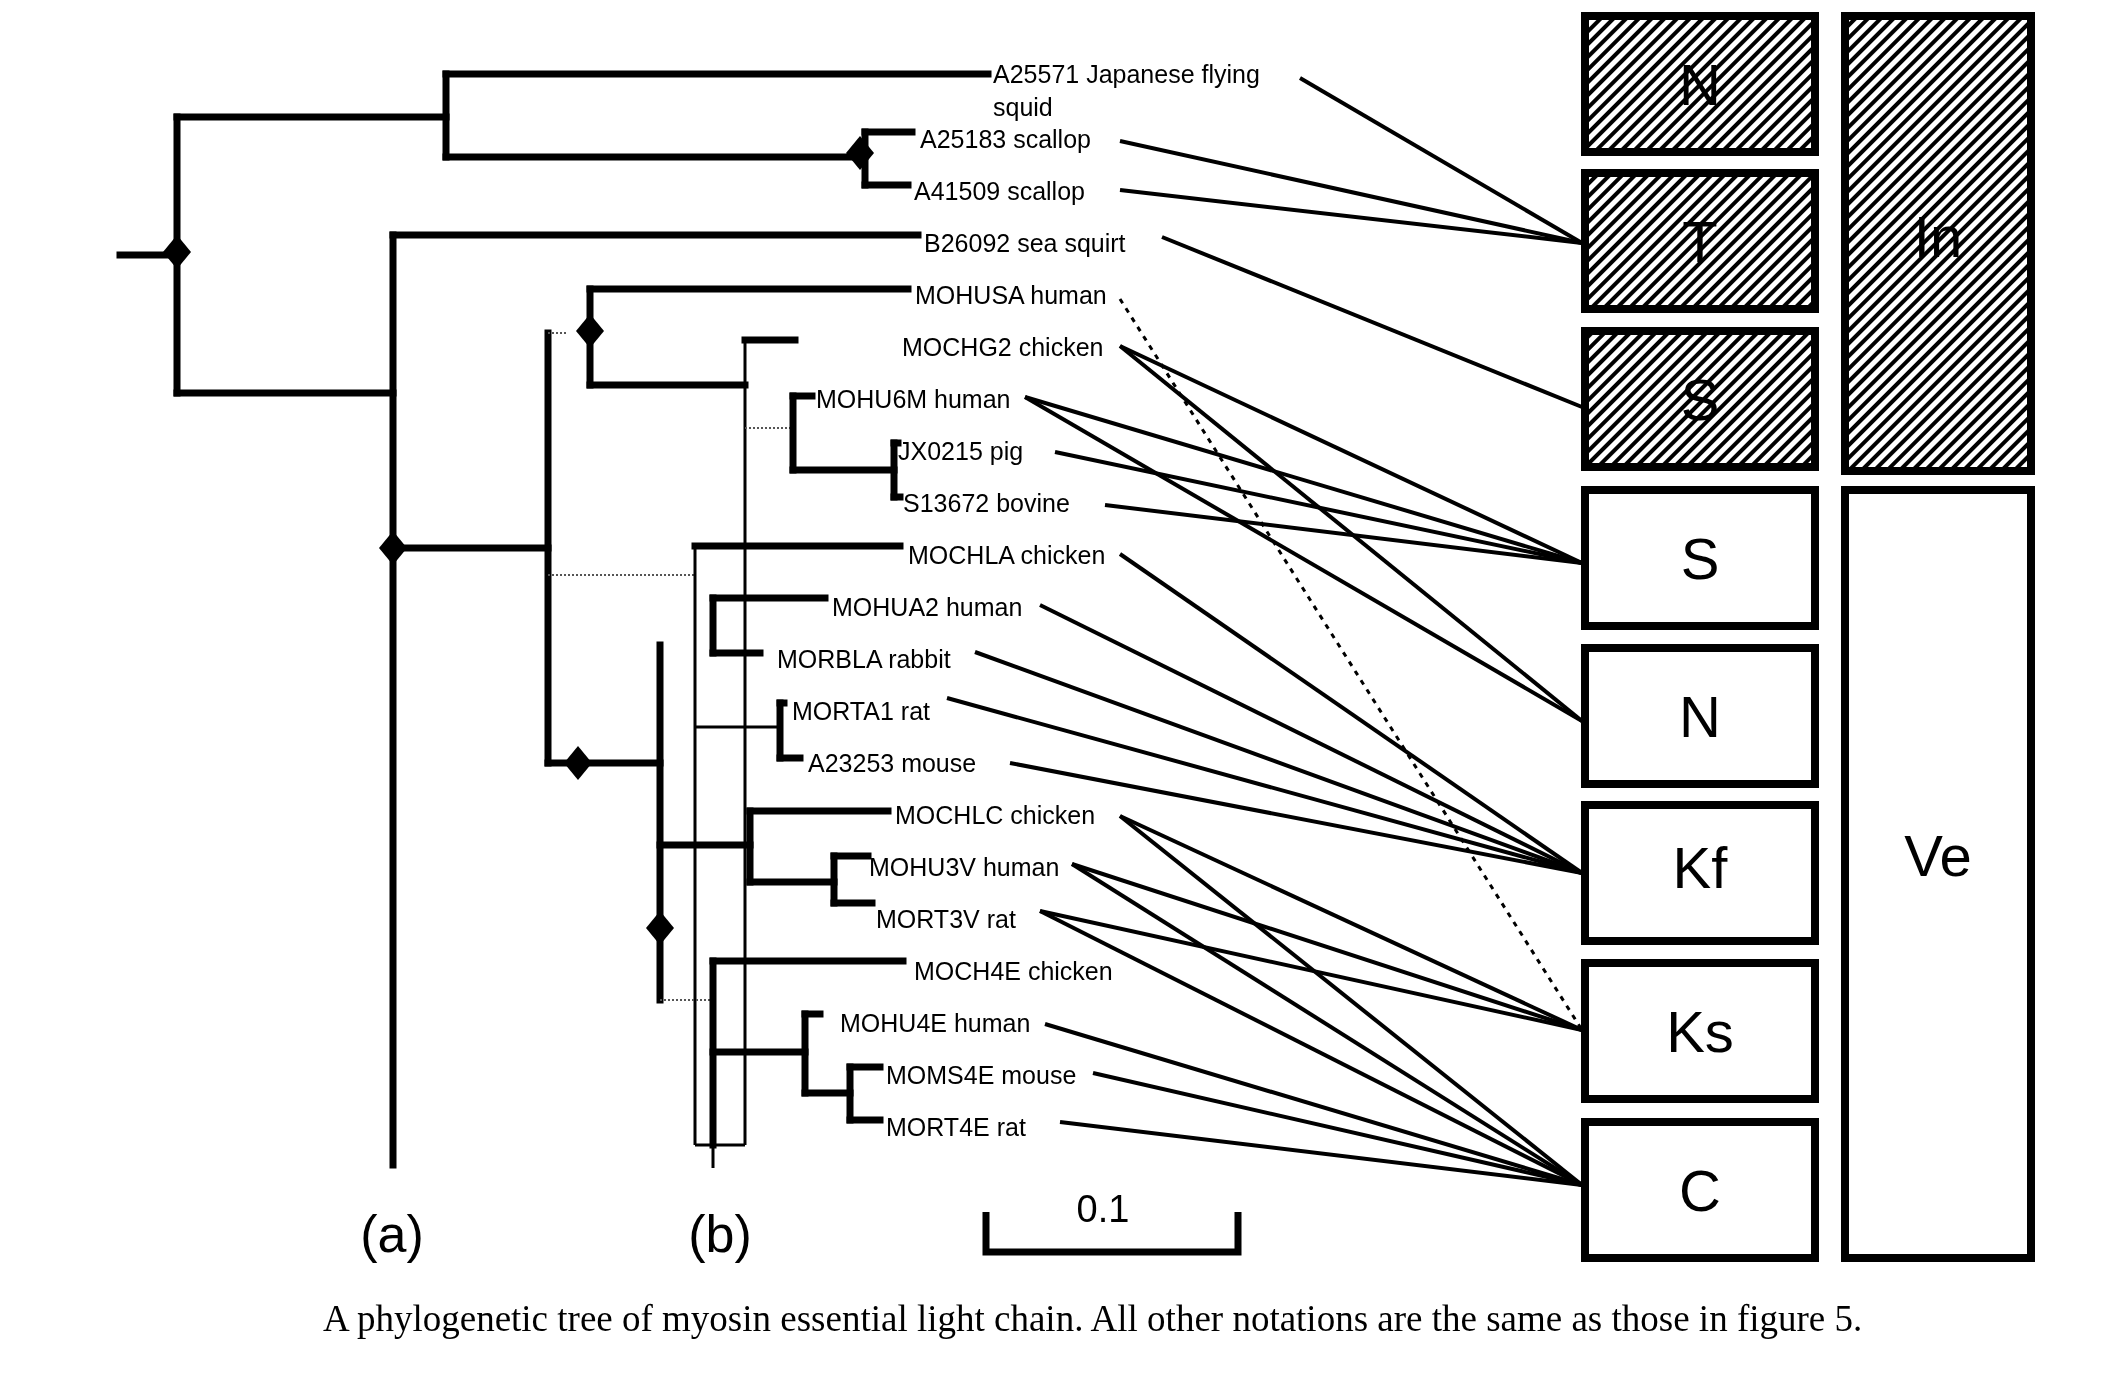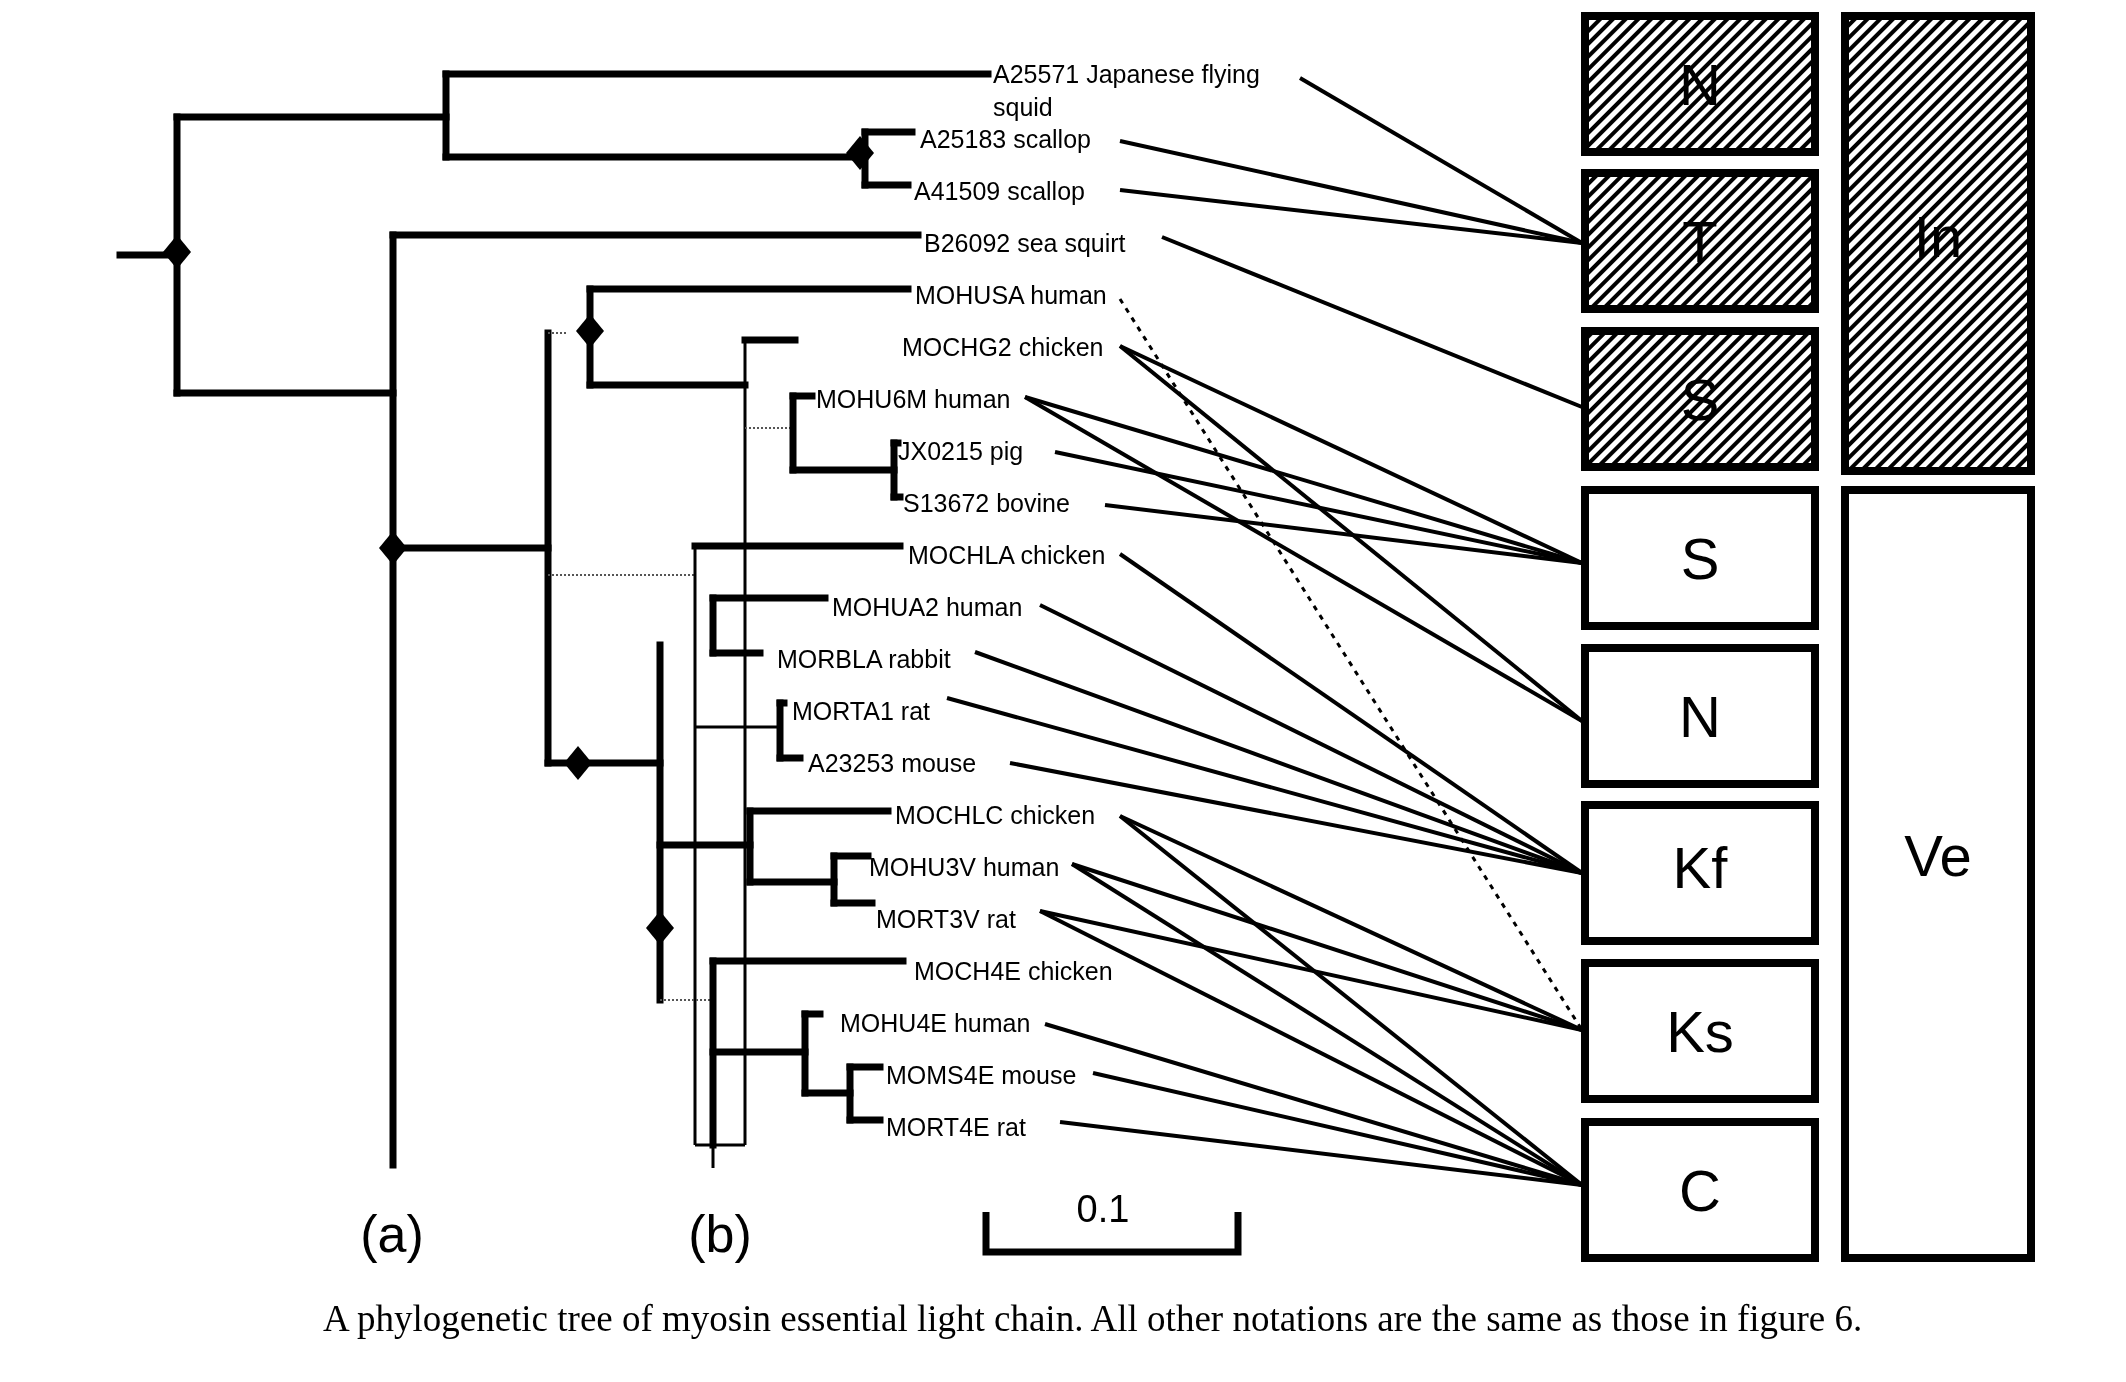--- a/index.html
+++ b/index.html
@@ -184,13 +184,13 @@
       </g>
     </g>
   <g>
     <path d="M986 1212 V1252 H1238 V1212" fill="none" stroke="#000" stroke-width="7"></path>
     <text class="scale-lbl" x="1103" y="1222">0.1</text>
   </g>
   <text class="panel-lbl" x="392" y="1252">(a)</text>
   <text class="panel-lbl" x="720" y="1252">(b)</text>
 </svg>
 
-<div class="caption">A phylogenetic tree of myosin essential light chain. All other notations are the same as those in figure 6.</div>
+<div class="caption">A phylogenetic tree of myosin essential light chain. All other notations are the same as those in figure 5.</div>
 
 </body></html>

